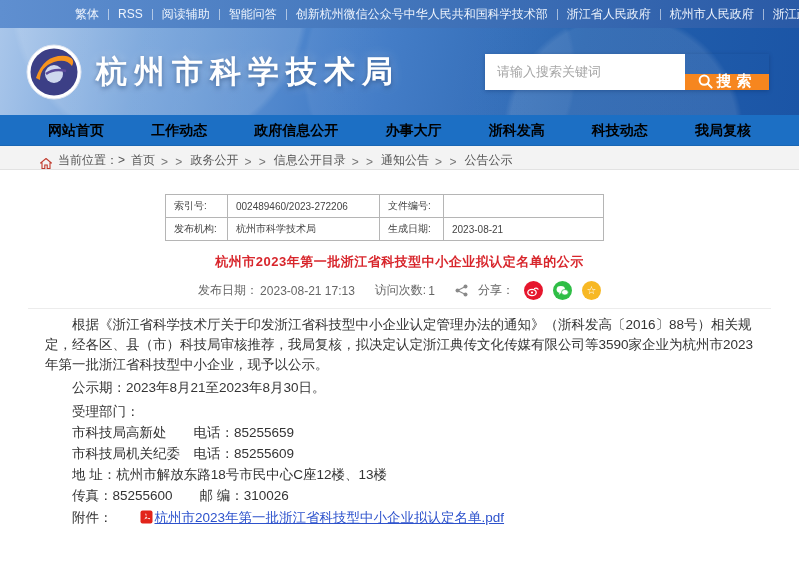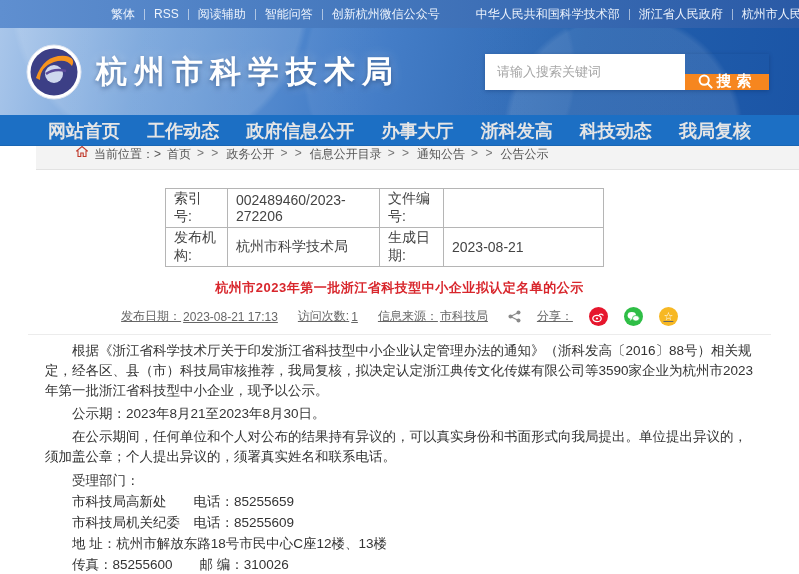--- a/index.html
+++ b/index.html
@@ -12,21 +12,21 @@
 
   
   .topbar {
     height: 28px;
     background: linear-gradient(90deg,#5f8fd0 0%,#4578bd 45%,#2a5aa6 100%);
     display: flex; align-items: center; justify-content: space-between;
     padding: 0 14px 0 75px;
     font-size: 12px; color: #eef4fd;
   }
   .topbar a { color:#eef4fd; text-decoration:none; cursor:pointer; white-space:nowrap; }
-  .tgroup { display:flex; align-items:center; gap:9px;margin-left:36px; }
+  .tgroup { display:flex; align-items:center; gap:9px; }
   .vdiv { width:1px; height:11px; background:rgba(255,255,255,.55); display:inline-block; }
 
   
   .banner {
     height: 87px; position: relative;
     background: linear-gradient(100deg,#a9c6ea 0%,#6f9fd9 18%,#3a76c4 48%,#2260ae 72%,#1b55a6 100%);
     display:flex; align-items:center; justify-content:space-between;
     padding: 0 30px 0 26px; overflow:hidden;
   }
   .banner::before {
@@ -58,50 +58,50 @@
     margin-top:20px;
   }
 
   
   .nav {
     height: 31px; background:#1c6fc4;
     display:flex; align-items:center; justify-content:space-between;
     padding: 0 48px;
     box-shadow: inset 0 -1px 0 rgba(0,0,0,.08);
   }
-  .nav a { color:#e5e5e5; font-size:18px; font-weight:bold; text-decoration:none; cursor:pointer; white-space:nowrap; }
+  .nav a { color:#000000; font-size:14px; font-weight:bold; text-decoration:none; cursor:pointer; white-space:nowrap; }
 
   
   .breadcrumb {
     height: 24px; background:#f3f3f3; border-bottom:1px solid #e2e2e2;
-    display:flex; align-items:flex-start; gap:6px;
-    padding: 0 0 0 40px; font-size:12px; color:#555;margin-left:36px;
+    display:flex; align-items:flex-end; gap:6px;
+    padding: 0 0 0 40px; font-size:12px; color:#555;
   }
   .breadcrumb a { color:#555; text-decoration:none; cursor:pointer; }
   .breadcrumb .sep { color:#777; letter-spacing:2px; }
 
   
   .info-table {
     border-collapse: collapse; table-layout: fixed;
-    margin: 18px 0 0 165px; width: 438px;
-    font-size: 14px; color:#444;border-radius:12px;
+    margin: 24px 0 0 165px; width: 438px;
+    font-size: 10px; color:#444;border-radius:12px;
   }
   .info-table td { border:1px solid #b5b5b5; height:23px; padding:1px 8px; background:#fff; }
   .c1{width:62px;} .c2{width:152px;} .c3{width:64px;} .c4{width:160px;}
 
   .article-title {
     margin-top: 12px; text-align:center;
     color:#d8262c; font-size:13px; font-weight:bold; letter-spacing:.5px;
   }
   .meta {
     margin-top: 10px; display:flex; align-items:center; justify-content:center;
-    gap: 20px; font-size:12px; color:#666;text-decoration:underline;
+    gap: 20px; font-size:12px; color:#666;
   }
   .meta .chunk { display:flex; align-items:center; gap:2px; white-space:nowrap; }
-  .share-wrap { display:flex; align-items:center; gap:16px; }
+  .share-wrap { display:flex; align-items:center; gap:10px; }
   .share-btn { width:19px; height:19px; border-radius:50%; display:flex; align-items:center; justify-content:center; cursor:pointer; }
   .share-weibo { background:#e6162d; }
   .share-wechat { background:#2fbe46; }
   .share-qzone { background:#f7b824; color:#fff; font-size:11px; line-height:1; }
   .meta-divider { border-top:1px solid #ececec; margin: 8px 28px 0; }
 
   .body-text { margin: 6px 45px 0; font-size:13.5px; line-height:20px; color:#333; }
   .body-text p { text-indent: 2em; margin: 0 0 3px; }
   .contact div { text-indent: 2em; line-height: 21px; }
   .attachment { text-indent: 2em; line-height: 22px; margin-top: 1px; display:block; }
@@ -215,24 +215,20 @@
 
     <div class="meta">
       <span class="chunk">
         <span>发布日期：</span>
         <span>2023-08-21 17:13</span>
       </span>
       <span class="chunk">
         <span>访问次数:</span>
         <span>1</span>
       </span>
-      <span class="chunk">
-        <span>信息来源：</span>
-        <span>市科技局</span>
-      </span>
       <span class="share-wrap">
         <span style="display:inline-flex;">
           <svg width="13" height="13" viewBox="0 0 13 13">
             <circle cx="10.5" cy="2.5" r="2" fill="#8a8a8a"></circle>
             <circle cx="2.5" cy="6.5" r="2" fill="#8a8a8a"></circle>
             <circle cx="10.5" cy="10.5" r="2" fill="#8a8a8a"></circle>
             <line x1="2.5" y1="6.5" x2="10.5" y2="2.5" stroke="#8a8a8a" stroke-width="1.2"></line>
             <line x1="2.5" y1="6.5" x2="10.5" y2="10.5" stroke="#8a8a8a" stroke-width="1.2"></line>
           </svg>
         </span>
@@ -253,21 +249,20 @@
         </span>
         <span class="share-btn share-qzone">☆</span>
       </span>
     </div>
 
     <div class="meta-divider"></div>
 
     <div class="body-text">
       <p>根据《浙江省科学技术厅关于印发浙江省科技型中小企业认定管理办法的通知》（浙科发高〔2016〕88号）相关规定，经各区、县（市）科技局审核推荐，我局复核，拟决定认定浙江典传文化传媒有限公司等3590家企业为杭州市2023年第一批浙江省科技型中小企业，现予以公示。</p>
       <p>公示期：2023年8月21至2023年8月30日。</p>
-      <p>在公示期间，任何单位和个人对公布的结果持有异议的，可以真实身份和书面形式向我局提出。单位提出异议的，须加盖公章；个人提出异议的，须署真实姓名和联系电话。</p>
 
       <div class="contact">
         <div>受理部门：</div>
         <div>市科技局高新处　　电话：85255659</div>
         <div>市科技局机关纪委　电话：85255609</div>
         <div>地 址：杭州市解放东路18号市民中心C座12楼、13楼</div>
         <div>传真：85255600　　邮 编：310026</div>
       </div>
 
       <span class="attachment">

